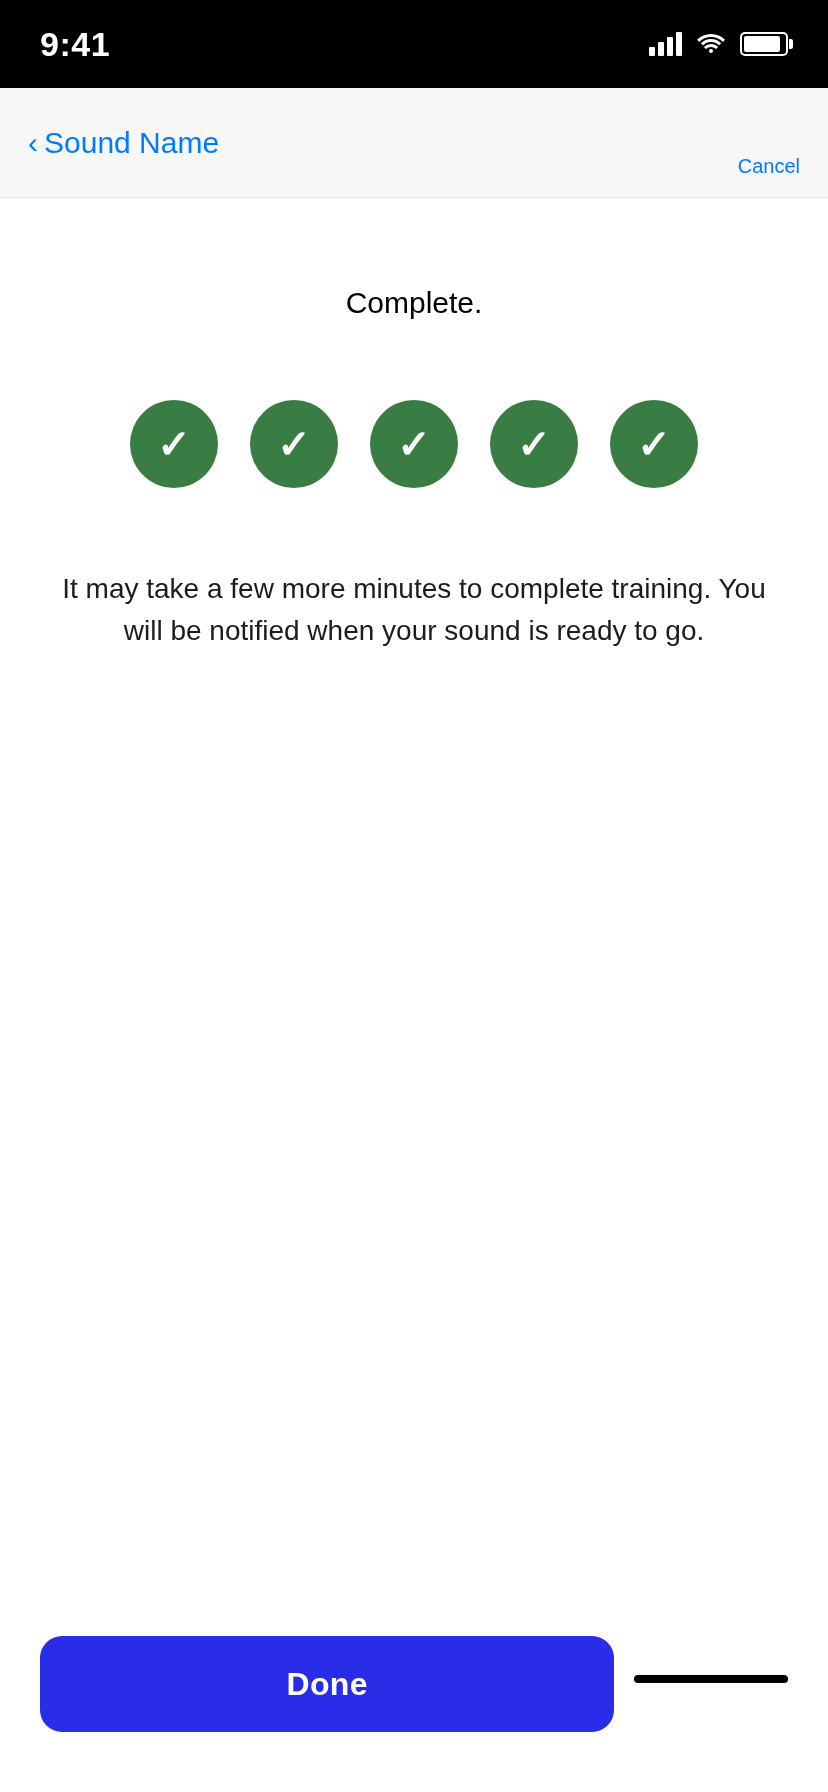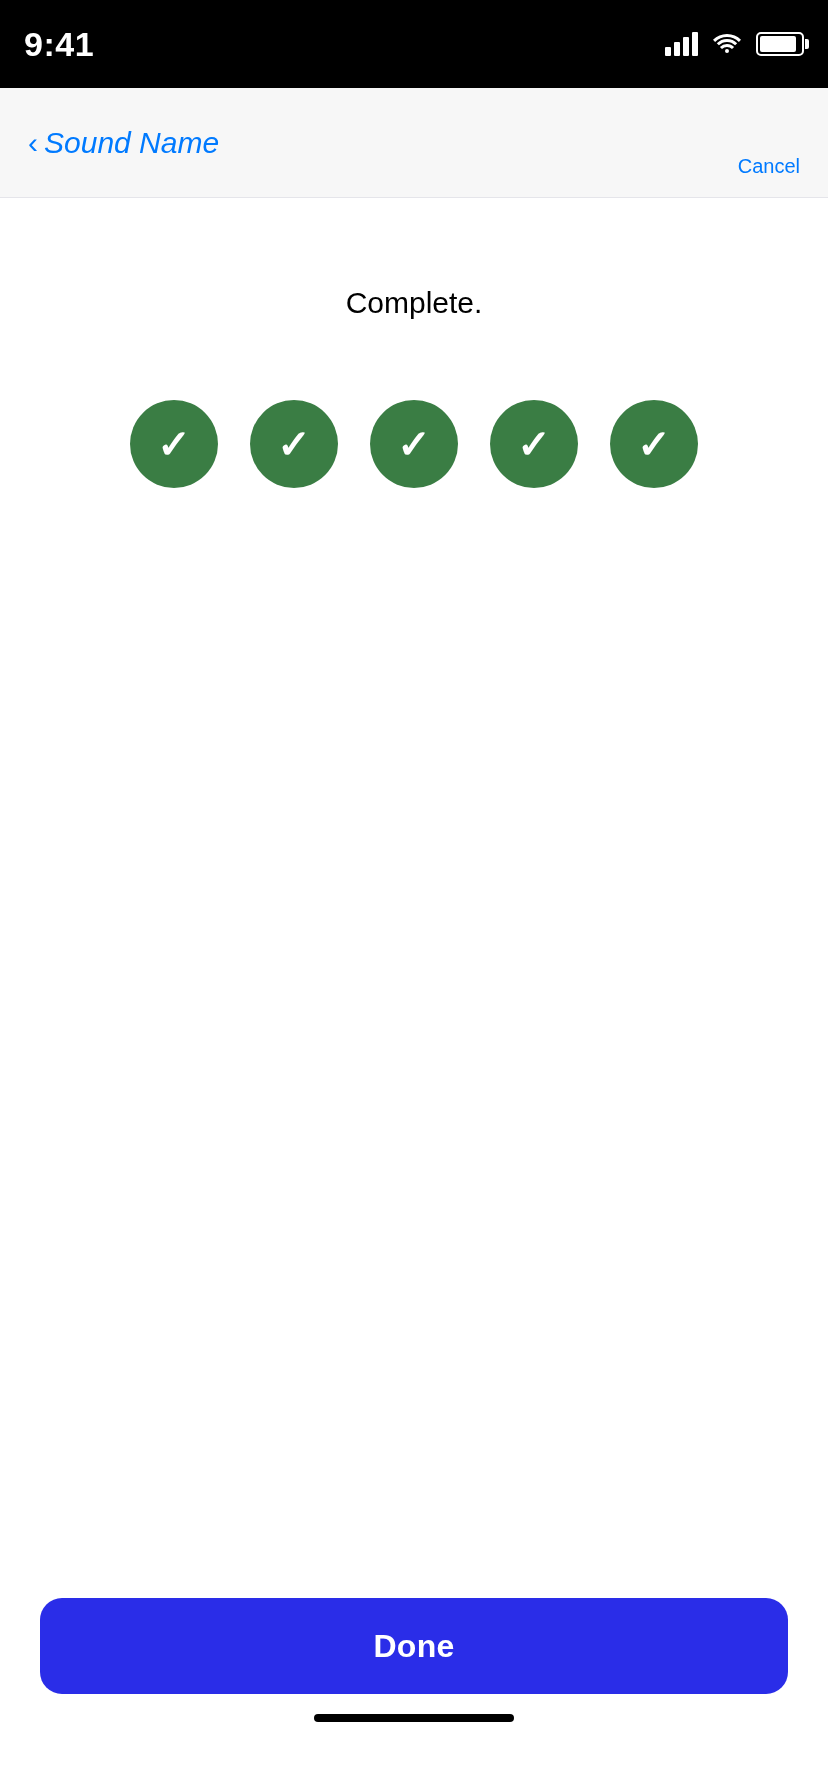--- a/index.html
+++ b/index.html
@@ -17,21 +17,21 @@
       overflow: hidden;
     }
 
     .status-bar {
       width: 828px;
       height: 88px;
       background: #000;
       display: flex;
       align-items: center;
       justify-content: space-between;
-      padding: 0 24px;
+      padding: 0 40px;
     }
 
     .status-time {
       color: #fff;
       font-size: 34px;
       font-weight: 600;
       letter-spacing: 0.5px;
     }
 
     .status-icons {
@@ -119,21 +119,20 @@
 
     .nav-back-chevron {
       font-size: 30px;
       color: #007aff;
       font-weight: 300;
     }
 
     .nav-back-text {
       color: #007aff;
       font-size: 30px;
-      font-style: italic;
     }
 
     .nav-cancel {
       color: #007aff;
       font-size: 20px;
       cursor: pointer;
       margin-top: 48px;
     }
 
     .content {
@@ -194,21 +193,21 @@
       padding: 0 20px;
     }
 
     .footer {
       position: absolute;
       bottom: 0;
       left: 0;
       right: 0;
       padding: 3px 40px 60px;
       display: flex;
-      flex-direction: column;
+      flex-direction: row;
       align-items: center;
       gap: 20px;
     }
 
     .done-button {
       width: 100%;
       height: 96px;
       background: #2a2de8;
       border: none;
       border-radius: 22px;
@@ -277,20 +276,21 @@
         <span class="check-mark">✓</span>
       </div>
       <div class="check-circle">
         <span class="check-mark">✓</span>
       </div>
       <div class="check-circle">
         <span class="check-mark">✓</span>
       </div>
     </div>
 
+    <p class="info-text">It may take a few more minutes to complete training. You will be notified when your sound is ready to go.</p>
   </div>
 
   <div class="footer">
     <button class="done-button">Done</button>
     <div class="home-indicator"></div>
   </div>
 
 </div>
 
 </body></html>

